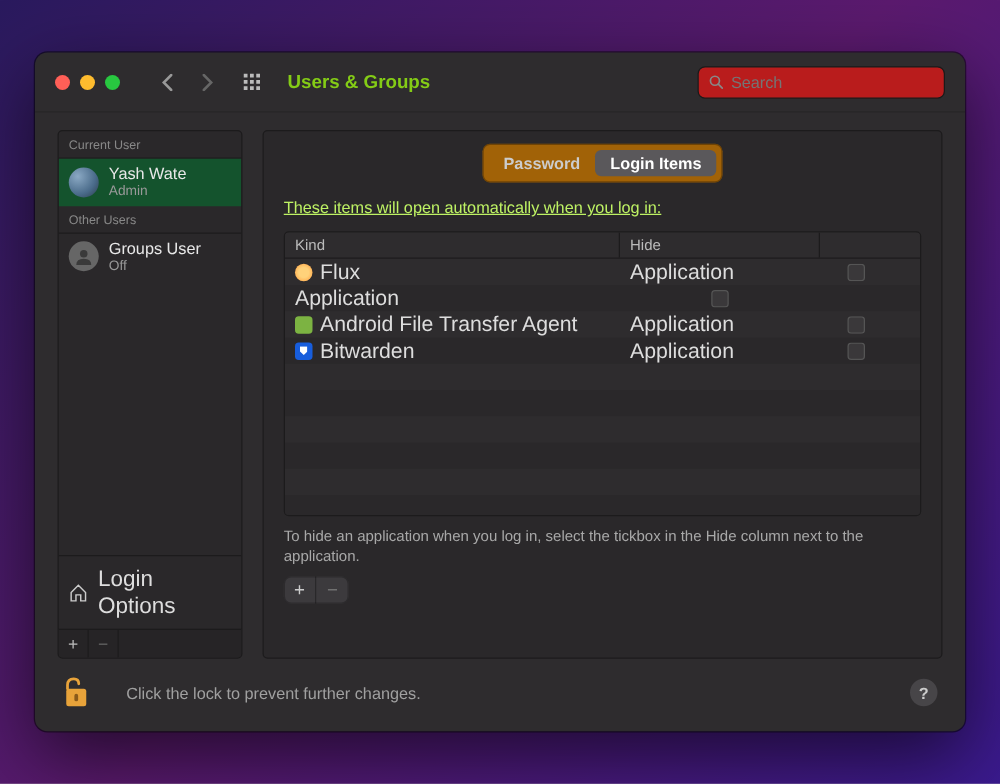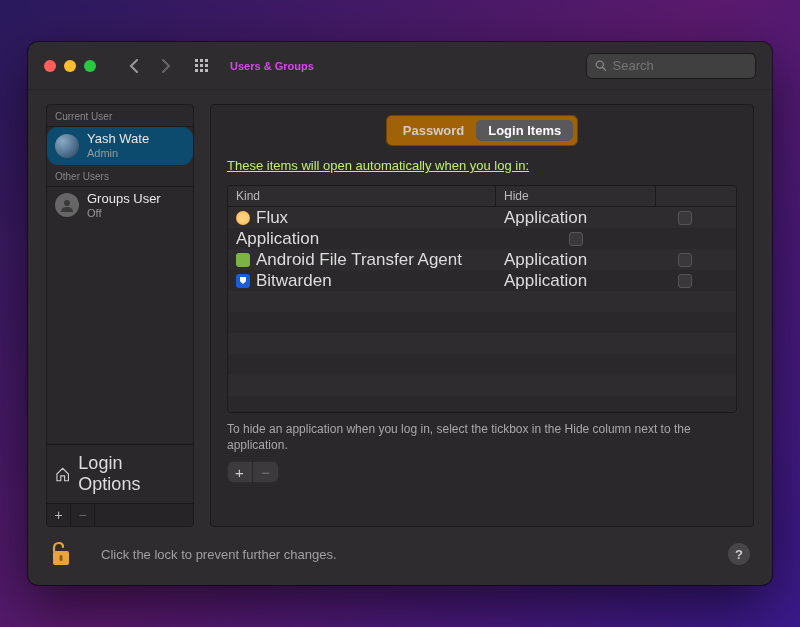--- a/index.html
+++ b/index.html
@@ -40,25 +40,25 @@
   .tl.green { background: #28c840; }
   .navbtn {
     width: 24px; height: 24px;
     display: flex; align-items: center; justify-content: center;
     color: #888; font-size: 16px;
     background: transparent; border: none;
     cursor: pointer;
   }
   .navbtn:first-of-type { margin-left: 6px;}
   .grid-btn { margin: 0 8px 0 4px; color:#bbb; }
-  .title { font-weight: 600; font-size: 11px; color: #d946ef; }
+  .title { font-weight: 600; font-size: 15px; color: #84cc16; }
   .spacer { flex: 1; }
   .search {
-    width: 170px; height: 26px;
-    background: #404040;
+    width: 198px; height: 26px;
+    background: #b91c1c;
     border: 1px solid #1a1a1a;
     border-radius: 6px;
     display: flex; align-items: center;
     padding: 0 8px; gap: 6px;
     color: #888;
   }
   .search input {
     background: transparent; border: none; outline: none;
     color: #ccc; font-size: 13px; width: 100%;
   }
@@ -88,22 +88,21 @@
     font-size: 10px;
     color: #888;
     padding: 6px 8px 4px 8px;
     border-bottom: 1px solid #1c1b1c;
   }
   .sb-user {
     display: flex; align-items: center;
     padding: 5px 8px; gap: 8px;
   }
   .sb-user.selected {
-    background: #0c4a6e;
-    border-radius: 11px;
+    background: #14532d;
   }
   .sb-avatar {
     width: 24px; height: 24px; border-radius: 50%;
     background: #666; flex-shrink: 0;
     display:flex;align-items:center;justify-content:center;
   }
   .sb-avatar.photo {
     background: radial-gradient(circle at 30% 30%, #8ba9c4 0%, #4a6b8a 60%, #2a3b4a 100%);
   }
   .sb-user-text { display: flex; flex-direction: column; line-height: 1.15; }

